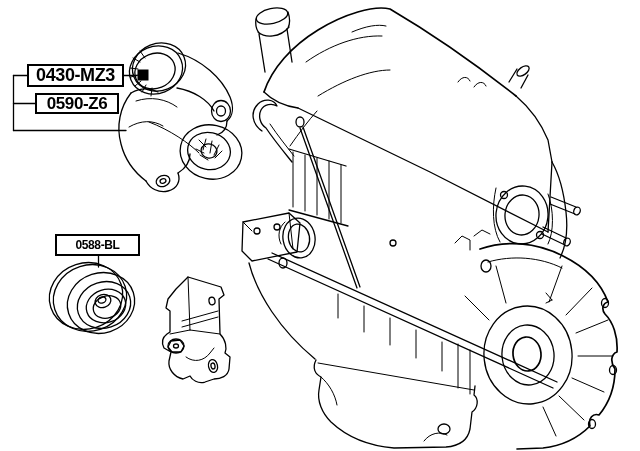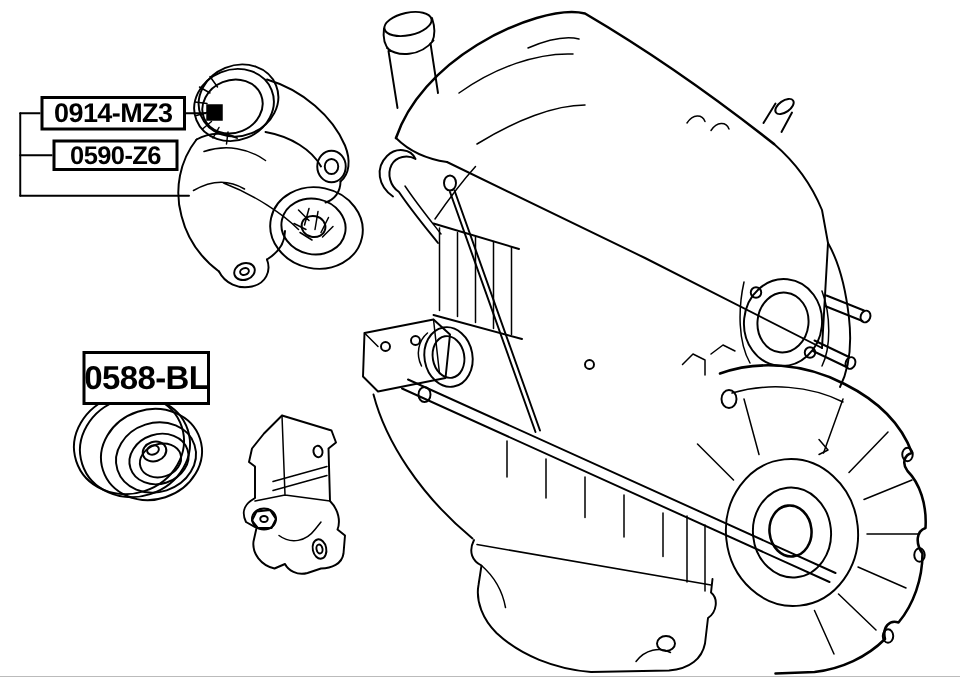--- a/index.html
+++ b/index.html
@@ -18,21 +18,21 @@
   #art .thick { stroke-width:1.7; }
   #art .fill  { fill:var(--line); stroke:none; }
   .part-label {
     position:absolute; box-sizing:border-box;
     border:2px solid var(--line); background:var(--bg); color:var(--line);
     display:flex; align-items:center; justify-content:center;
     font-weight:bold; letter-spacing:-0.4px; white-space:nowrap;
   }
   #label-0587 { left:27px; top:64px; width:97px; height:23px; font-size:18px; }
   #label-0590 { left:35px; top:93px; width:84px; height:21px; font-size:17px; }
-  #label-0588 { left:55px; top:234px; width:85px; height:36px; font-size:22px; }
+  #label-0588 { left:55px; top:234px; width:85px; height:22px; font-size:12px; }
 </style>
 </head>
 <body>
 
 <div class="canvas">
 
   <svg id="art" width="640" height="451" viewBox="0 0 640 451">
 
     <g>
       <line x1="124" y1="75.5" x2="137" y2="75.5"></line>
@@ -173,18 +173,18 @@
         <ellipse cx="486" cy="266" rx="5" ry="6"></ellipse>
         <ellipse cx="605" cy="303" rx="3.5" ry="4.5"></ellipse>
         <ellipse cx="613" cy="370" rx="3.5" ry="4.5"></ellipse>
         <ellipse cx="592" cy="424" rx="3.5" ry="4.5"></ellipse>
         <path class="thin" d="M455,243 L462,236 L470,240 L470,250 M474,236 L482,230 L490,234"></path>
         <path class="thin" d="M546,293 L552,300 M552,300 L546,303"></path>
       </g>
     </g>
   </svg>
 
-  <div class="part-label" id="label-0587">0914-MZ3</div>
+  <div class="part-label" id="label-0587">0430-MZ3</div>
 
   <div class="part-label" id="label-0590">0590-Z6</div>
 
   <div class="part-label" id="label-0588">0588-BL</div>
 </div>
 
 </body></html>

